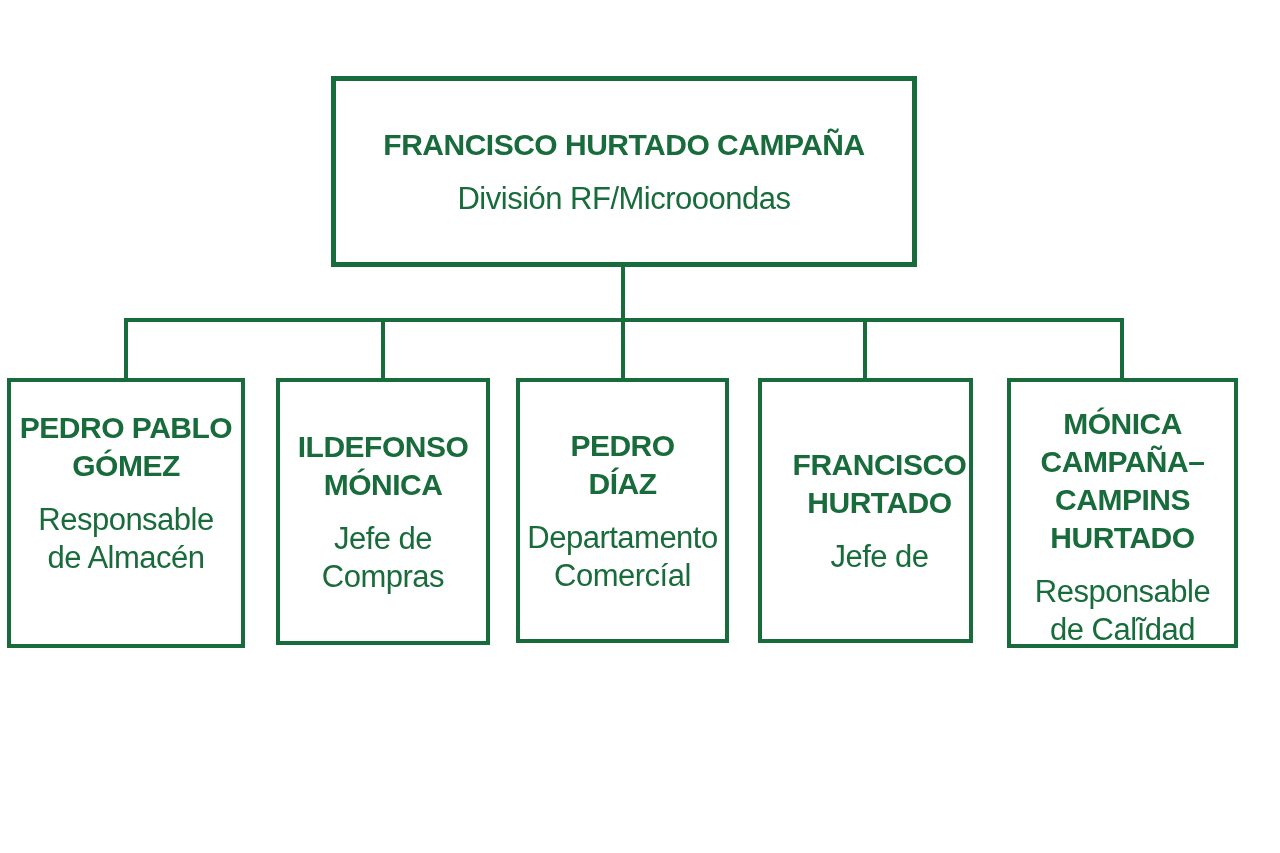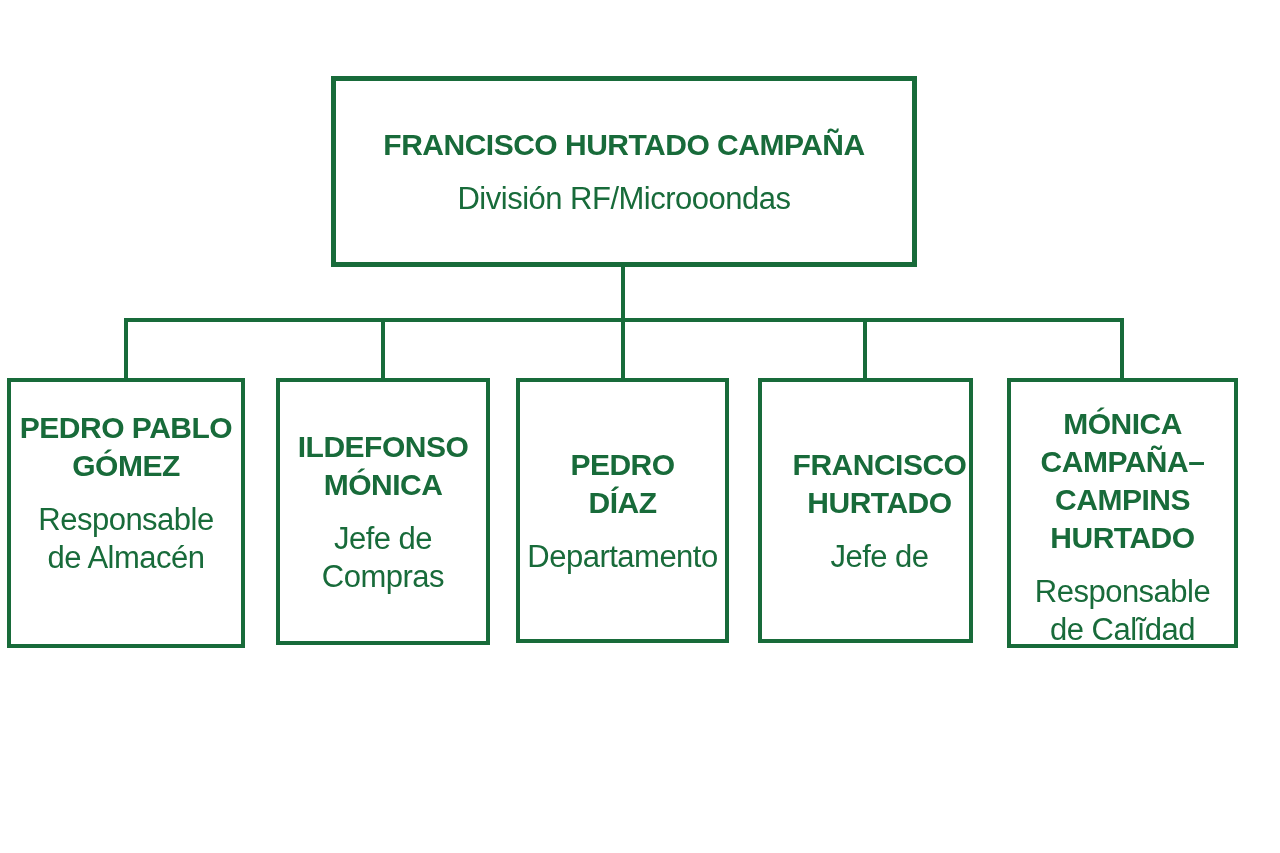--- a/index.html
+++ b/index.html
@@ -104,20 +104,21 @@
     </div>
   </div>
 
   <div class="box b3">
     <div class="name">
       <div>PEDRO</div>
       <div>DÍAZ</div>
     </div>
     <div class="title">
       <div>Departamento</div>
+      <div>Comercíal</div>
     </div>
   </div>
 
   <div class="box b4">
     <div class="name">
       <div>FRANCISCO</div>
       <div>HURTADO</div>
     </div>
     <div class="title">
       <div>Jefe de</div>

